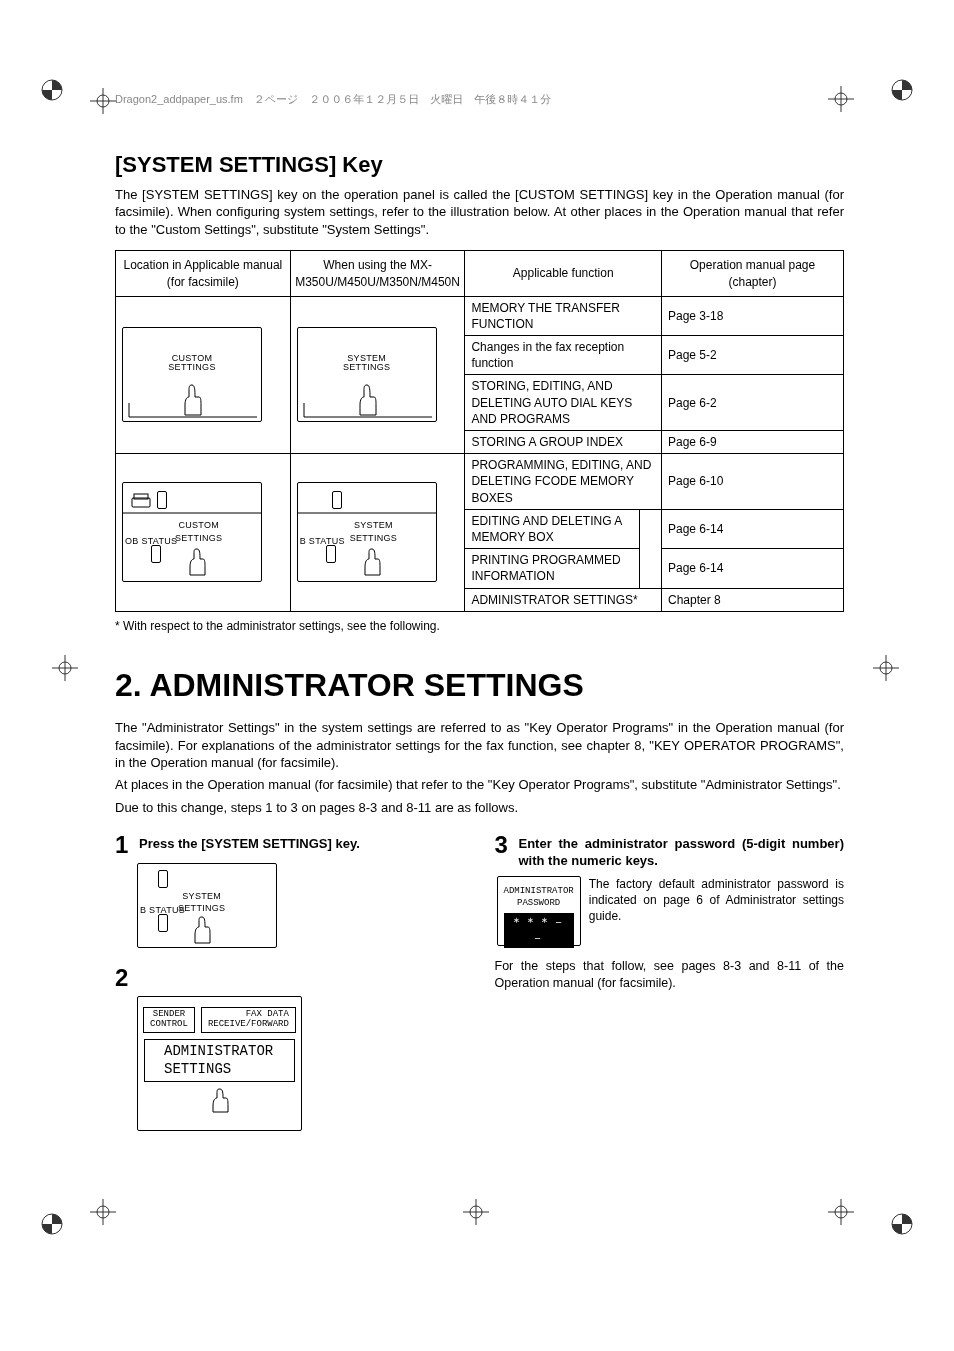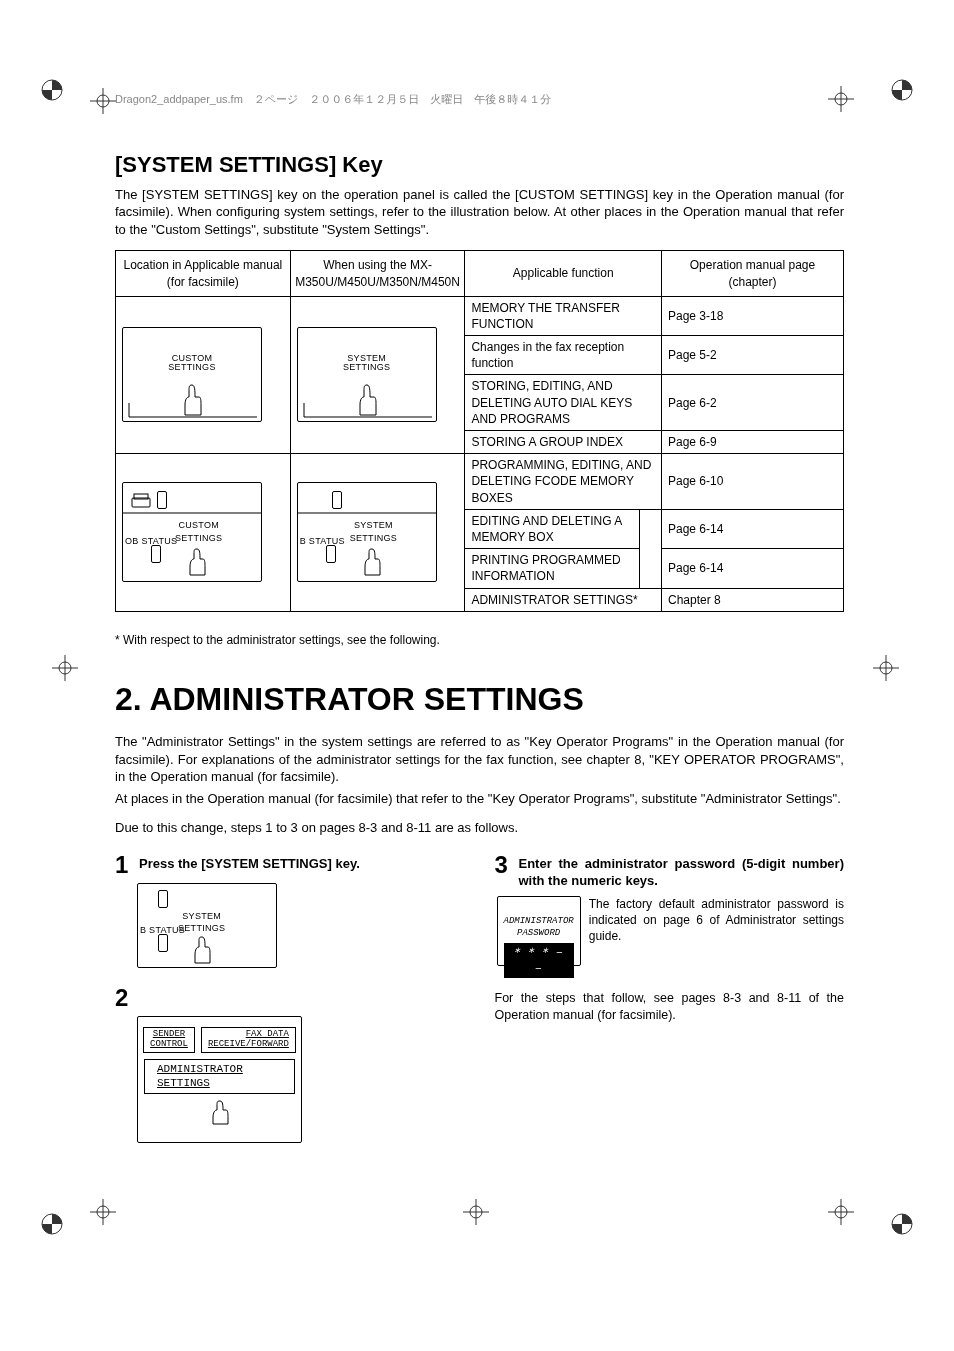--- a/index.html
+++ b/index.html
@@ -55,21 +55,21 @@
     text-align: left;
   }
   .tbl th {
     font-weight: normal;
     text-align: center;
     padding: 6px 4px;
   }
   .col1, .col2 { text-align: center; }
   .footnote {
     font-size: 12px;
-    margin-top: 20px;
+    margin-top: 6px;
   }
   .two-col {
     display: flex;
     gap: 30px;
     margin-top: 16px;
   }
   .col { flex: 1; }
   .step {
     display: flex;
     gap: 6px;
@@ -121,40 +121,38 @@
     border-radius: 2px;
     width: 165px;
     padding: 10px 6px 16px;
     position: relative;
   }
   .panel-row {
     display: flex;
     justify-content: center;
     gap: 6px;
     margin-bottom: 6px;
-    text-decoration: underline;
   }
   .admin-sett-btn {
     display: inline-block;
     border: 1px solid #000;
-    padding: 2px 12px;
+    padding: 2px 19px;
     font-family: "Courier New", monospace;
-    font-size: 11px;
+    font-size: 14px;
     position: relative;
   }
   .pwd-box {
     border: 1px solid #000;
     border-radius: 2px;
     width: 155px;
     height: 70px;
-    padding: 18px 6px 6px;
+    padding: 8px 6px 6px;
     text-align: center;
     font-family: "Courier New", monospace;
     font-size: 9px;
-    font-style: italic;
   }
   .pwd-field {
     display: inline-block;
     background: #000;
     color: #fff;
     padding: 1px 6px;
     margin-top: 4px;
     font-family: Arial, sans-serif;
     font-size: 12px;
     letter-spacing: 2px;
@@ -393,21 +391,21 @@
       <td>Chapter 8</td>
     </tr>
   </tbody>
     </table>
 
   <p class="footnote">* With respect to the administrator settings, see the following.</p>
 
   <h1 class="heading-main">2. ADMINISTRATOR SETTINGS</h1>
   <p class="para">The "Administrator Settings" in the system settings are referred to as "Key Operator Programs" in the Operation manual (for facsimile). For explanations of the administrator settings for the fax function, see chapter 8, "KEY OPERATOR PROGRAMS", in the Operation manual (for facsimile).</p>
   <p class="para">At places in the Operation manual (for facsimile) that refer to the "Key Operator Programs", substitute "Administrator Settings".</p>
-  <p class="para" style="margin-top:12px;">Due to this change, steps 1 to 3 on pages 8-3 and 8-11 are as follows.</p>
+  <p class="para" style="margin-top:6px;">Due to this change, steps 1 to 3 on pages 8-3 and 8-11 are as follows.</p>
 
   <div class="two-col">
     <div class="col">
 
       <div class="step">
         <div class="step-num">1</div>
         <div class="step-text">Press the [SYSTEM SETTINGS] key.</div>
       </div>
       <div style="margin-left:22px;">
         <div class="illust-small" style="width:140px;height:85px;">
@@ -451,17 +449,17 @@
         <div class="step-text" style="text-align:justify;">Enter the administrator password (5-digit number) with the numeric keys.</div>
       </div>
       <div class="step3-row" style="margin-left:2px;">
         <div class="pwd-box">
           <div>ADMINISTRATOR PASSWORD</div>
           <div class="pwd-field">＊＊＊－－</div>
         </div>
         <div class="step3-text">The factory default administrator password is indicated on page 6 of Administrator settings guide.</div>
       </div>
 
-      <p class="para" style="margin-top:24px;font-size:12.5px;">For the steps that follow, see pages 8-3 and 8-11 of the Operation manual (for facsimile).</p>
+      <p class="para" style="margin-top:12px;font-size:12.5px;">For the steps that follow, see pages 8-3 and 8-11 of the Operation manual (for facsimile).</p>
     </div>
   </div>
 
 </div>
 
 </body></html>

